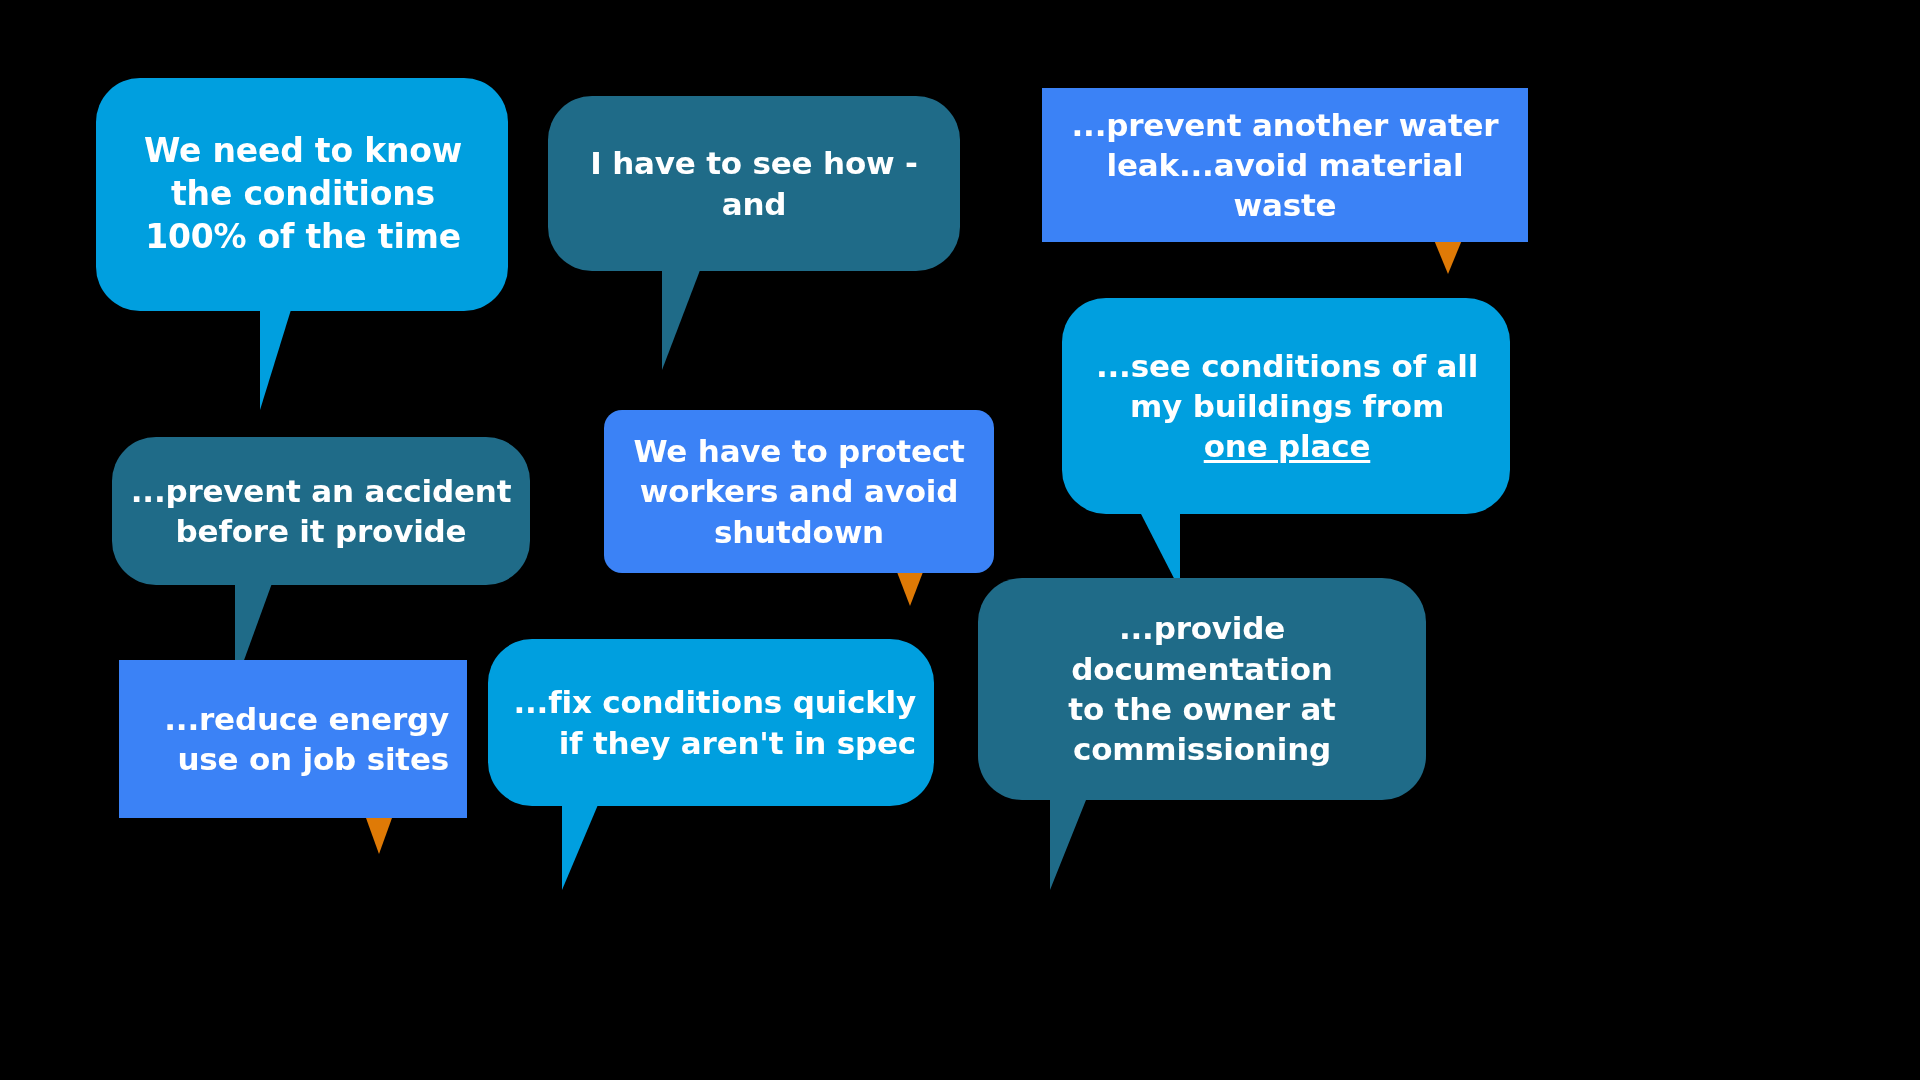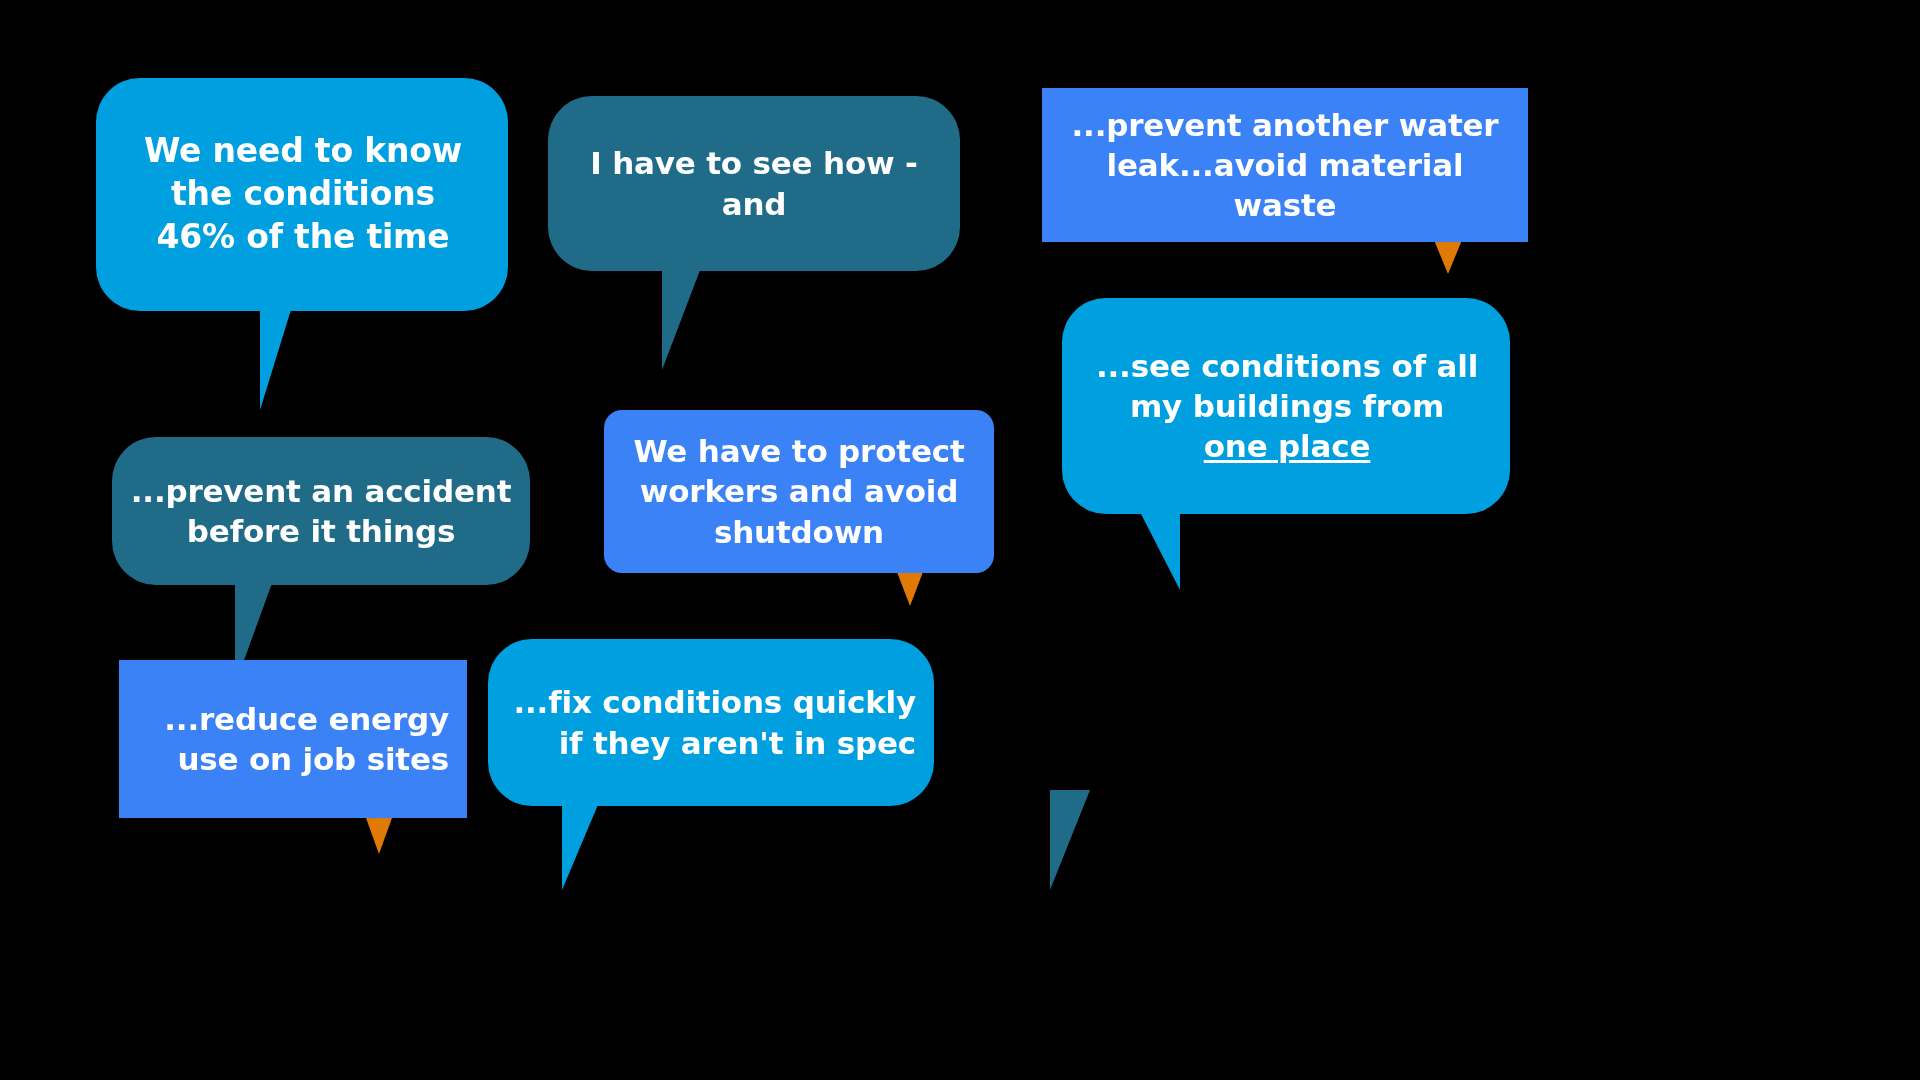--- a/index.html
+++ b/index.html
@@ -88,41 +88,41 @@
               border-bottom:90px solid transparent;"></div>
 
   <div class="tail" style="left:1050px; top:790px;
               border-left:40px solid #1F6B88;
               border-bottom:100px solid transparent;"></div>
 
   <div class="bubble c-blue rounded" style="left:96px; top:78px; width:412px; height:233px; font-size:33px;">
     <div class="txt">
       <div>We need to know</div>
       <div>the conditions</div>
-      <div>46% of the time</div>
+      <div>100% of the time</div>
     </div>
   </div>
 
   <div class="bubble c-teal rounded" style="left:548px; top:96px; width:412px; height:175px; font-size:31px;">
     <div class="txt">
       <div>I have to see how - and</div>
     </div>
   </div>
 
   <div class="bubble c-orange square" style="left:1018px; top:88px; width:486px; height:154px; font-size:31px;">
     <div class="txt">
       <div>...prevent another water</div>
       <div>leak...avoid material waste</div>
     </div>
   </div>
 
   <div class="bubble c-teal rounded" style="left:112px; top:437px; width:418px; height:148px; font-size:31px;">
     <div class="txt">
       <div>...prevent an accident</div>
-      <div>before it things</div>
+      <div>before it provide</div>
     </div>
   </div>
 
   <div class="bubble c-orange square" style="left:580px; top:410px; width:390px; height:163px; font-size:31px;border-radius:18px;">
     <div class="txt">
       <div>We have to protect</div>
       <div>workers and avoid</div>
       <div>shutdown</div>
     </div>
   </div>
@@ -142,14 +142,21 @@
     </div>
   </div>
 
   <div class="bubble c-blue rounded" style="left:488px; top:639px; width:446px; height:167px; font-size:31px;text-align:right;">
     <div class="txt">
       <div>...fix conditions quickly</div>
       <div>if they aren't in spec</div>
     </div>
   </div>
 
+  <div class="bubble c-teal rounded" style="left:978px; top:578px; width:448px; height:222px; font-size:31px;">
+    <div class="txt">
+      <div>...provide documentation</div>
+      <div>to the owner at</div>
+      <div>commissioning</div>
+    </div>
+  </div>
 
 </div>
 
 </body></html>

